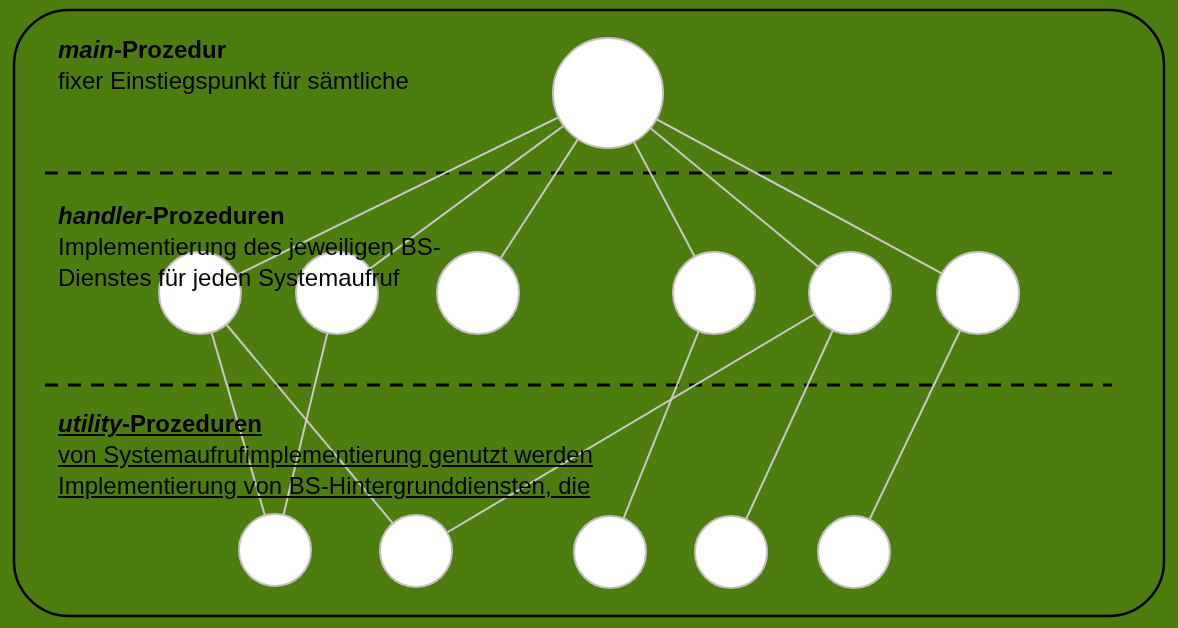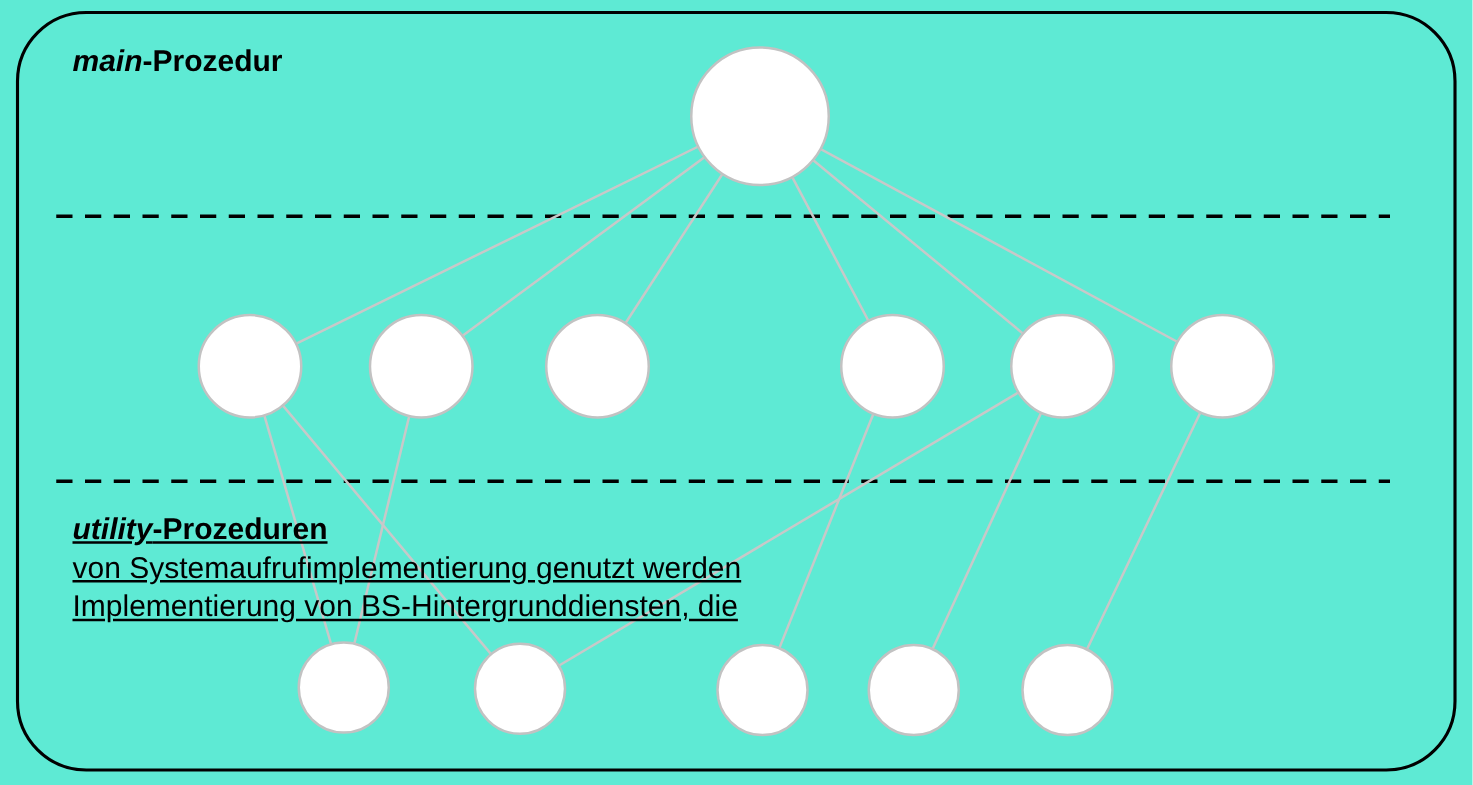--- a/index.html
+++ b/index.html
@@ -1,20 +1,20 @@
 <!DOCTYPE html>
 <html><head>
 <meta charset="utf-8">
 <style>
   html, body { margin: 0; padding: 0; background: #ffffff; }
   #stage {
     position: relative;
     width: 1178px;
     height: 628px;
-    background: #5eead4;
+    background: #4d7c0f;
     font-family: "Liberation Sans", sans-serif;
     overflow: hidden;
   }
   #diagram-svg { position: absolute; left: 0; top: 0; }
   .text-block {
     position: absolute;
     left: 58px;
     color: #000000;
     font-size: 24px;
     line-height: 31px;
@@ -57,22 +57,28 @@
       <circle cx="978" cy="293" r="41" fill="#ffffff" stroke="#c2c2c2" stroke-width="2"></circle>
       <circle cx="275" cy="550" r="36" fill="#ffffff" stroke="#c2c2c2" stroke-width="2"></circle>
       <circle cx="416" cy="551" r="36" fill="#ffffff" stroke="#c2c2c2" stroke-width="2"></circle>
       <circle cx="610" cy="552" r="36" fill="#ffffff" stroke="#c2c2c2" stroke-width="2"></circle>
       <circle cx="731" cy="552" r="36" fill="#ffffff" stroke="#c2c2c2" stroke-width="2"></circle>
       <circle cx="854" cy="552" r="36" fill="#ffffff" stroke="#c2c2c2" stroke-width="2"></circle>
     </svg>
 
   <div class="text-block" id="section-main">
     <div class="heading"><span class="term">main</span><span>-Prozedur</span></div>
+    <div>fixer Einstiegspunkt für sämtliche</div>
   </div>
 
+  <div class="text-block" id="section-handler">
+    <div class="heading"><span class="term">handler</span><span>-Prozeduren</span></div>
+    <div>Implementierung des jeweiligen BS-</div>
+    <div>Dienstes für jeden Systemaufruf</div>
+  </div>
 
   <div class="text-block" id="section-utility">
     <div class="heading"><span class="term">utility</span><span>-Prozeduren</span></div>
     <div>von Systemaufrufimplementierung genutzt werden</div>
     <div>Implementierung von BS-Hintergrunddiensten, die</div>
   </div>
 
 </div>
 
 </body></html>

